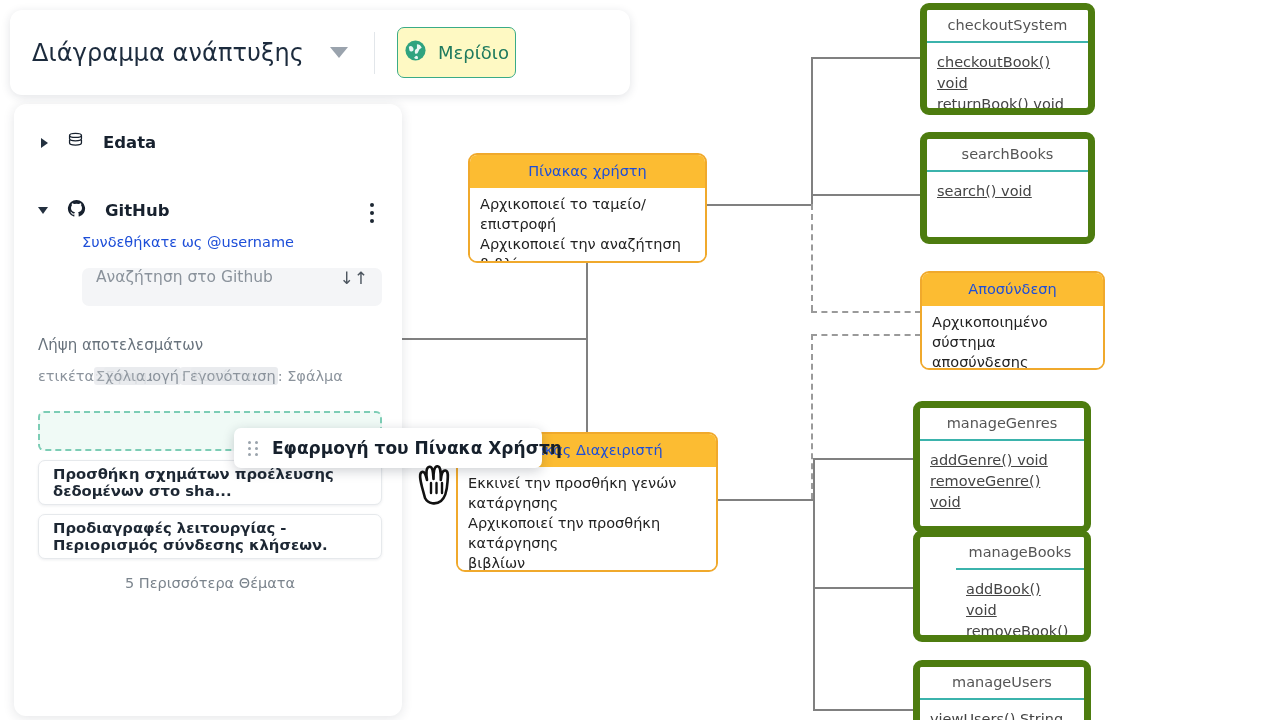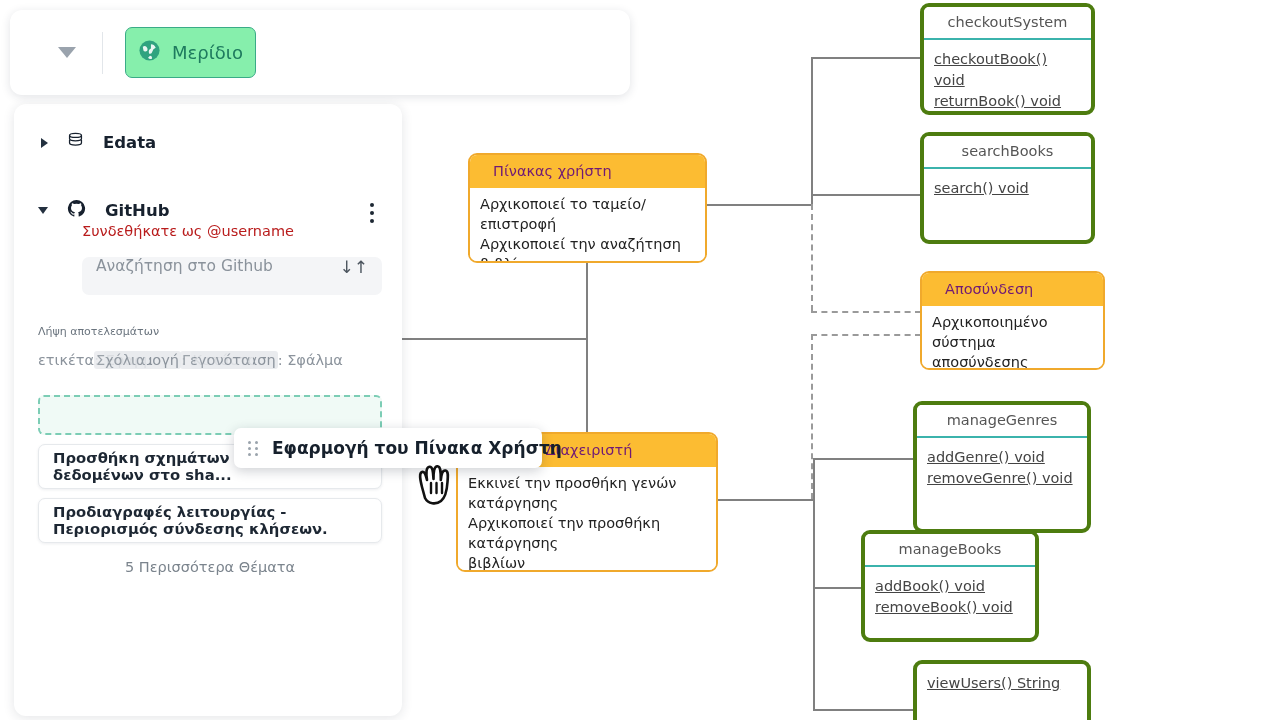--- a/index.html
+++ b/index.html
@@ -20,21 +20,21 @@
     height: 0; background: none;
     border-top: 2px dashed #9a9a9a;
   }
   .edge.dash-v {
     width: 0; background: none;
     border-left: 2px dashed #9a9a9a;
   }
 
   .node { position: absolute; background: #fff; }
   .node.teal {
-    border: 4px solid #4d7c0f;
+    border: 7px solid #4d7c0f;
     border-radius: 9px;
     overflow: hidden;
   }
   .node.teal .node-head {
     text-align: center;
     font-size: 14.5px;
     color: #555;
     padding: 7px 6px 7px;
     border-bottom: 2px solid #3bb3ac;
     background: #fff;
@@ -47,21 +47,22 @@
     line-height: 1.42;
     text-decoration: underline;
   }
   .node.orange {
     border: 2px solid #f0a92c;
     border-radius: 9px;
     overflow: hidden;
   }
   .node.orange .node-head {
     background: #fcbc32;
-    color: #701a75;
+    color: #1d4ed8;
+    text-align: center;
     font-size: 14.5px;
     padding: 8px 23px;
     line-height: 1.2;
   }
   .node.orange .node-body {
     background: #fff;
     padding: 6px 10px 8px;
     font-size: 14.5px;
     color: #222;
     line-height: 1.38;
@@ -85,22 +86,22 @@
   .caret-down {
     width: 0; height: 0; margin-left: 26px;
     border-left: 9px solid transparent;
     border-right: 9px solid transparent;
     border-top: 11px solid #9aa3ad;
     cursor: pointer;
   }
   .hdr-divider { width: 1px; height: 42px; background: #e2e6ea; margin: 0 22px 0 26px; }
   .share-btn {
     display: flex; align-items: center; gap: 11px;
-    background: #86efac; border: 1.5px solid #3aab87;
-    border-radius: 7px; padding: 11px 12px;
+    background: #fef9c3; border: 1.5px solid #3aab87;
+    border-radius: 7px; padding: 11px 6px;
     cursor: pointer;
   }
   .share-label { color: #1e7a5e; font-size: 18px; }
 
   
   .sidebar {
     position: absolute; left: 14px; top: 104px;
     width: 388px; height: 612px;
     background: #fff; border-radius: 12px;
     box-shadow: 0 2px 12px rgba(30,40,60,.12);
@@ -116,36 +117,36 @@
     border-left: 7px solid #23303f;
     margin-left: 3px;
   }
   .tri-down {
     width: 0; height: 0;
     border-left: 5.5px solid transparent;
     border-right: 5.5px solid transparent;
     border-top: 7px solid #23303f;
   }
   .tree-label { font-size: 16.5px; font-weight: bold; color: #17212e; }
-  .sub-label { font-size: 14.5px; color: #b91c1c; margin: 1px 0 0 44px; }
+  .sub-label { font-size: 14.5px; color: #1d4ed8; margin: 12px 0 0 44px; }
 
   .gh-block { position: relative; margin-top: 46px; }
   .kebab { position: absolute; right: 4px; top: 4px; cursor: pointer; }
   .kebab i { display: block; width: 4px; height: 4px; border-radius: 50%; background: #1d2733; margin-bottom: 4px; }
 
   .search-box {
     margin: 18px 0 0 44px; height: 38px; width: 300px;
     background: #f4f5f7; border-radius: 7px;
     display: flex; align-items: flex-start; justify-content: space-between;
     padding: 0 14px; cursor: text; gap: 12px;
   }
   .search-placeholder { font-size: 15.5px; color: #8a929b; }
   .sort-icon { font-size: 17px; color: #4c555f; }
 
-  .results-title { margin-top: 30px; font-size: 11px; color: #69737d; }
+  .results-title { margin-top: 30px; font-size: 15px; color: #69737d; }
 
   .chip-row {
     margin-top: 14px; position: relative;
     height: 21px; width: 285px;
   }
   .chip-txt {
     position: absolute; left: 0; top: 0;
     font-size: 14.5px; color: #8b939c; white-space: nowrap;
   }
   .chip-hl { background: #e9ebee; border-radius: 3px; padding: 1px 2px; }
@@ -222,27 +223,28 @@
       <div class="node-head">searchBooks</div>
       <div class="node-body" style="white-space:pre-line">search() void</div>
     </div>
 
     <div class="node teal" style="left:913px; top:401px; width:178px; height:132px;">
       <div class="node-head">manageGenres</div>
       <div class="node-body" style="white-space:pre-line">addGenre() void
 removeGenre() void</div>
     </div>
 
-    <div class="node teal" style="left:861px; top:530px; width:178px; height:112px;">
+    <div class="node teal" style="left:913px; top:530px; width:178px; height:112px;padding-left:36px;">
       <div class="node-head">manageBooks</div>
       <div class="node-body" style="white-space:pre-line">addBook() void
 removeBook() void</div>
     </div>
 
     <div class="node teal" style="left:913px; top:660px; width:178px; height:112px;">
+      <div class="node-head">manageUsers</div>
       <div class="node-body" style="white-space:pre-line">viewUsers() String</div>
     </div>
 
     <div class="node orange" style="left:468px; top:153px; width:239px; height:110px;">
       <div class="node-head">Πίνακας χρήστη</div>
       <div class="node-body">Αρχικοποιεί το ταμείο/επιστροφή
 Αρχικοποιεί την αναζήτηση βιβλίου
 Αποσύνδεση</div>
     </div>
 
@@ -257,20 +259,21 @@
       <div class="node-body">Εκκινεί την προσθήκη γενών κατάργησης
 Αρχικοποιεί την προσθήκη κατάργησης
 βιβλίων
 Αρχικοποιεί τη διαχείριση χρηστών
 Αρχικοποιεί τέλη
 Αποσύνδεση</div>
     </div>
   </div>
 
   <div class="header-card">
+    <div class="header-title">Διάγραμμα ανάπτυξης</div>
     <div class="caret-down"></div>
     <div class="hdr-divider"></div>
     <div class="share-btn">
       <span>
         <svg width="23" height="23" viewBox="0 0 24 24">
           <circle cx="12" cy="12" r="10.5" fill="#2fa37f"></circle>
           <path d="M5 8 Q8 6 9.5 9 Q11 12 8 13 Q5.5 13.5 5.5 11 Z" fill="#ffffff" opacity=".9"></path>
           <path d="M13.5 5.5 Q17 5.5 18.5 9 Q15.5 10 15 13 Q14 16.5 11.5 15 Q10.5 11 13.5 10 Z" fill="#ffffff" opacity=".9"></path>
           <path d="M12.5 17.5 Q15 17.5 14.5 20.5 Q12 21.5 10.5 19.5 Z" fill="#ffffff" opacity=".9"></path>
         </svg>

